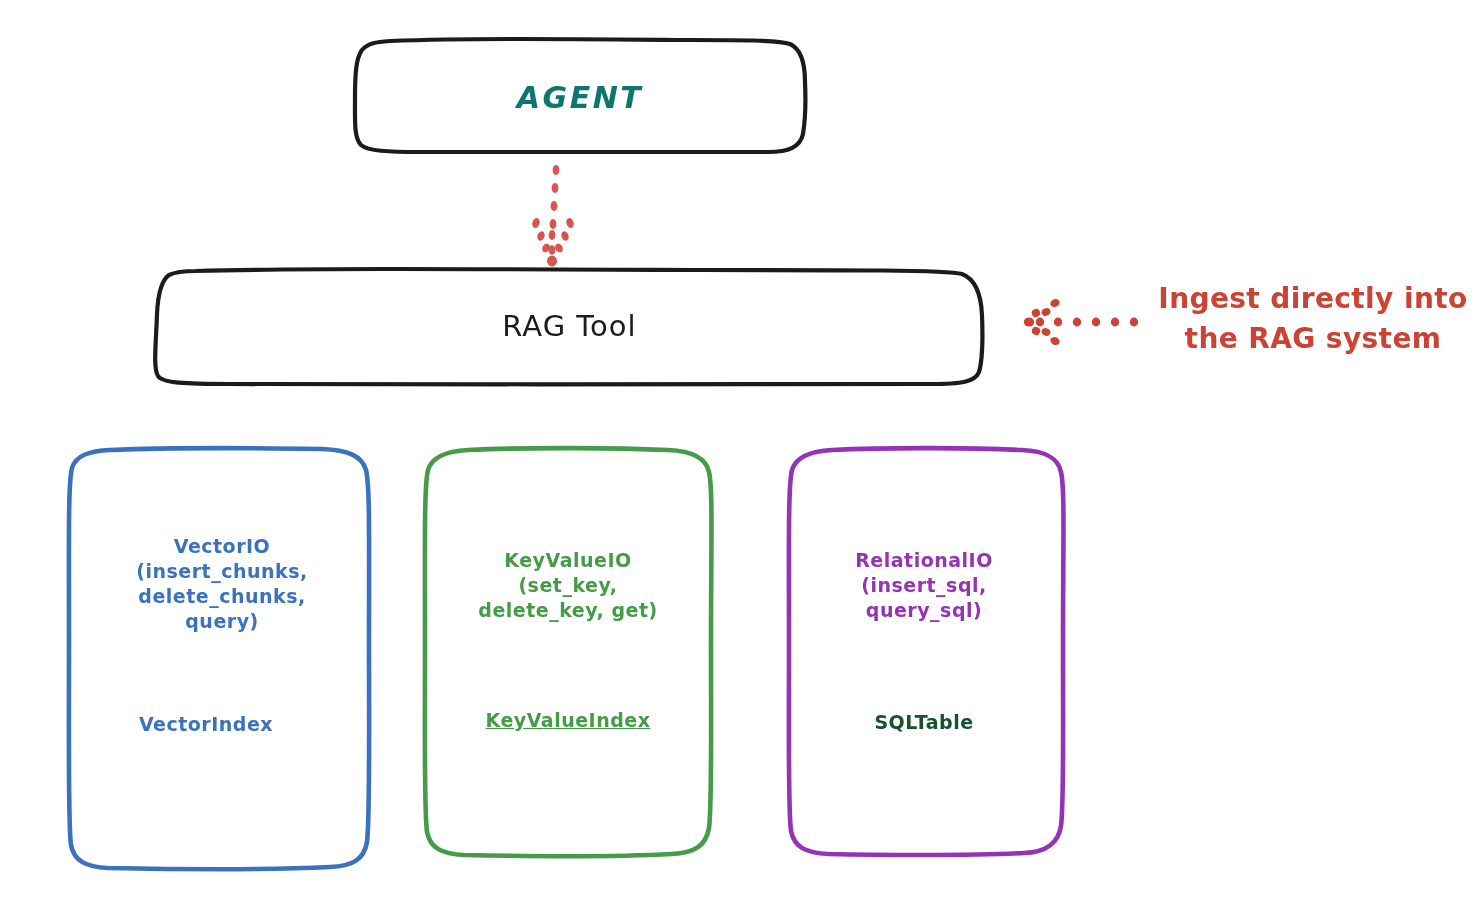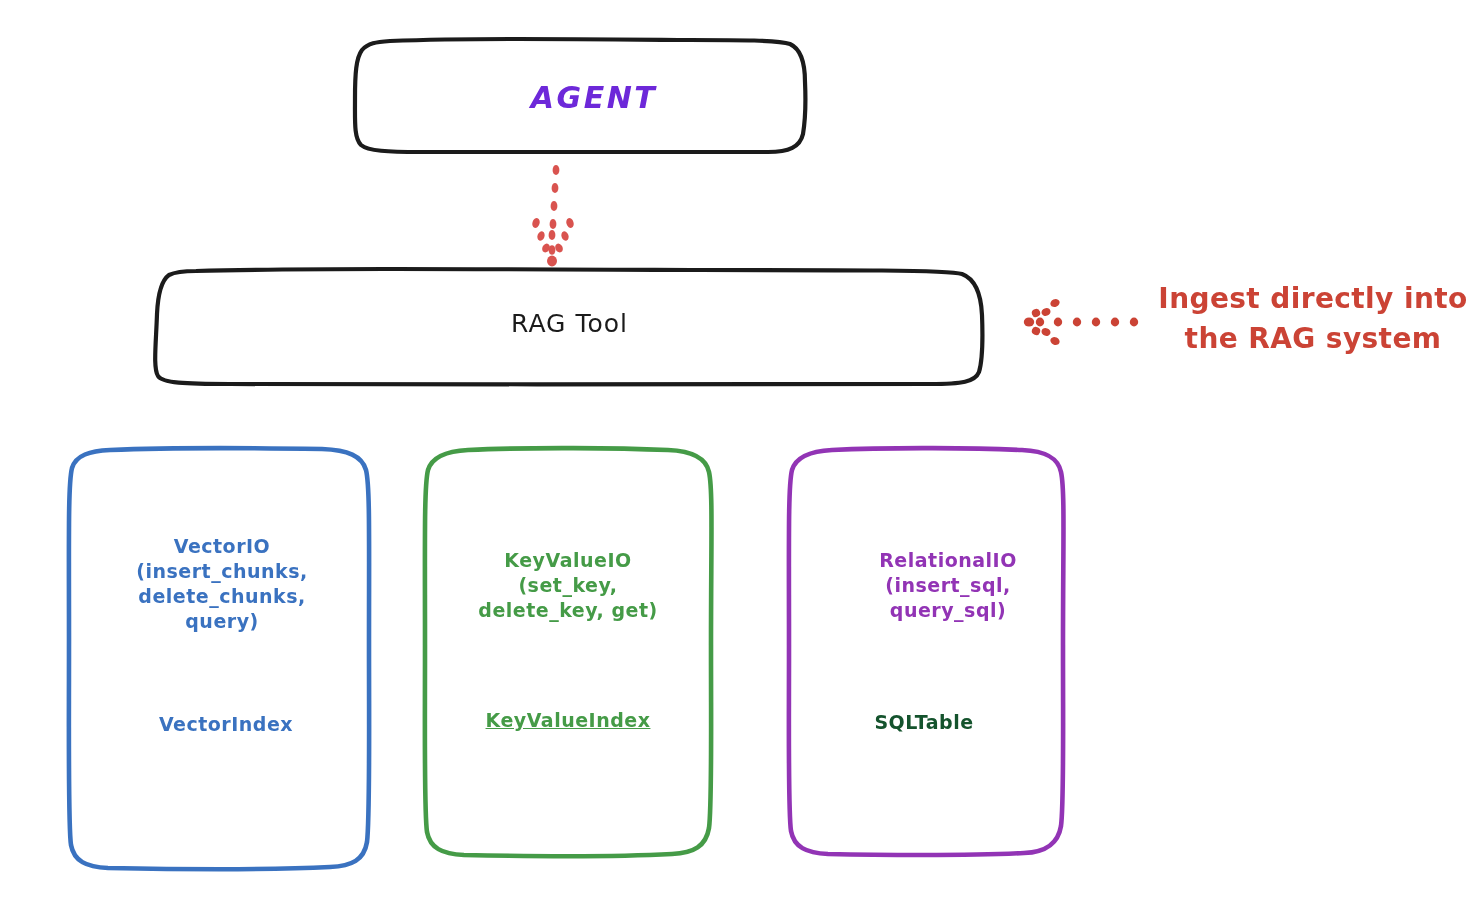--- a/index.html
+++ b/index.html
@@ -27,53 +27,53 @@
     position: absolute;
     text-align: center;
     white-space: pre-line;
     line-height: 1.30;
     letter-spacing: 0.5px;
     font-family: "DejaVu Sans", sans-serif;
     pointer-events: none;
   }
 
   .label-agent {
-    left: 369px;
+    left: 355px;
     top: 78px;
     width: 450px;
     font-size: 30px;
     font-style: italic;
     font-weight: 700;
     letter-spacing: 2.5px;
-    color: #6d28d9;
+    color: #0f766e;
   }
 
   .label-ragtool {
     left: 157px;
     top: 308px;
     width: 825px;
-    font-size: 25px;
+    font-size: 29px;
     font-weight: 500;
     letter-spacing: 1px;
     color: #1b1b1b;
   }
 
   .label-col {
     font-size: 19px;
     font-weight: 600;
     line-height: 1.32;
   }
 
   .label-vector-sig   { left: 72px;  top: 534px; width: 300px; color: #3a72c0; }
-  .label-vector-idx   { left: 76px;  top: 712px; width: 300px; color: #3a72c0; }
+  .label-vector-idx   { left: 56px;  top: 712px; width: 300px; color: #3a72c0; }
 
   .label-kv-sig       { left: 424px; top: 548px; width: 288px; color: #459b47; }
   .label-kv-idx       { left: 424px; top: 708px; width: 288px; color: #459b47; text-decoration: underline; }
 
-  .label-rel-sig      { left: 788px; top: 548px; width: 272px; color: #9234b5; margin-left: 24px; }
+  .label-rel-sig      { left: 788px; top: 548px; width: 272px; color: #9234b5; }
   .label-rel-idx      { left: 788px; top: 710px; width: 272px; color: #14532d; }
 
   .annotation-note {
     position: absolute;
     left: 1148px;
     top: 279px;
     width: 330px;
     font-size: 28px;
     font-weight: 600;
     line-height: 1.42;

